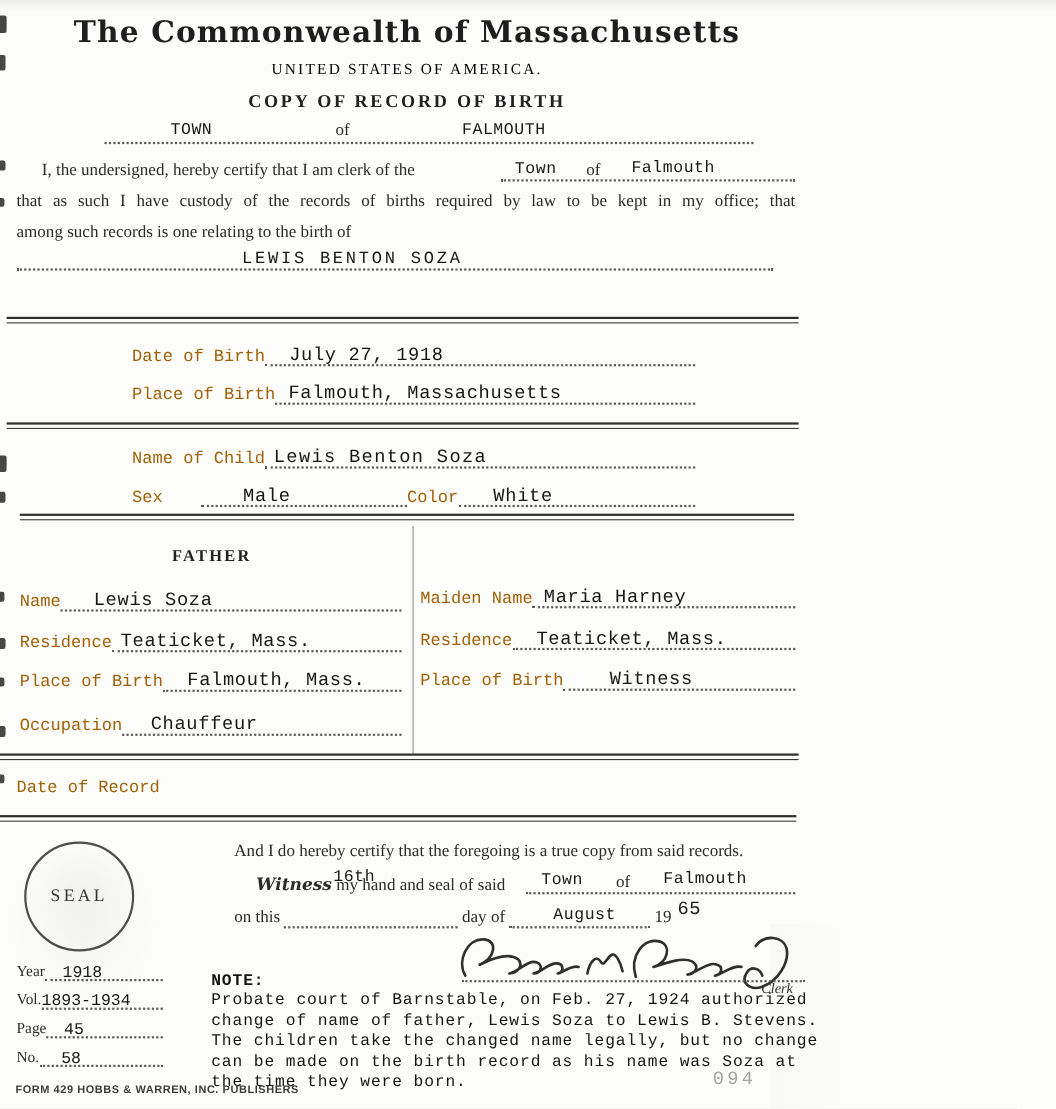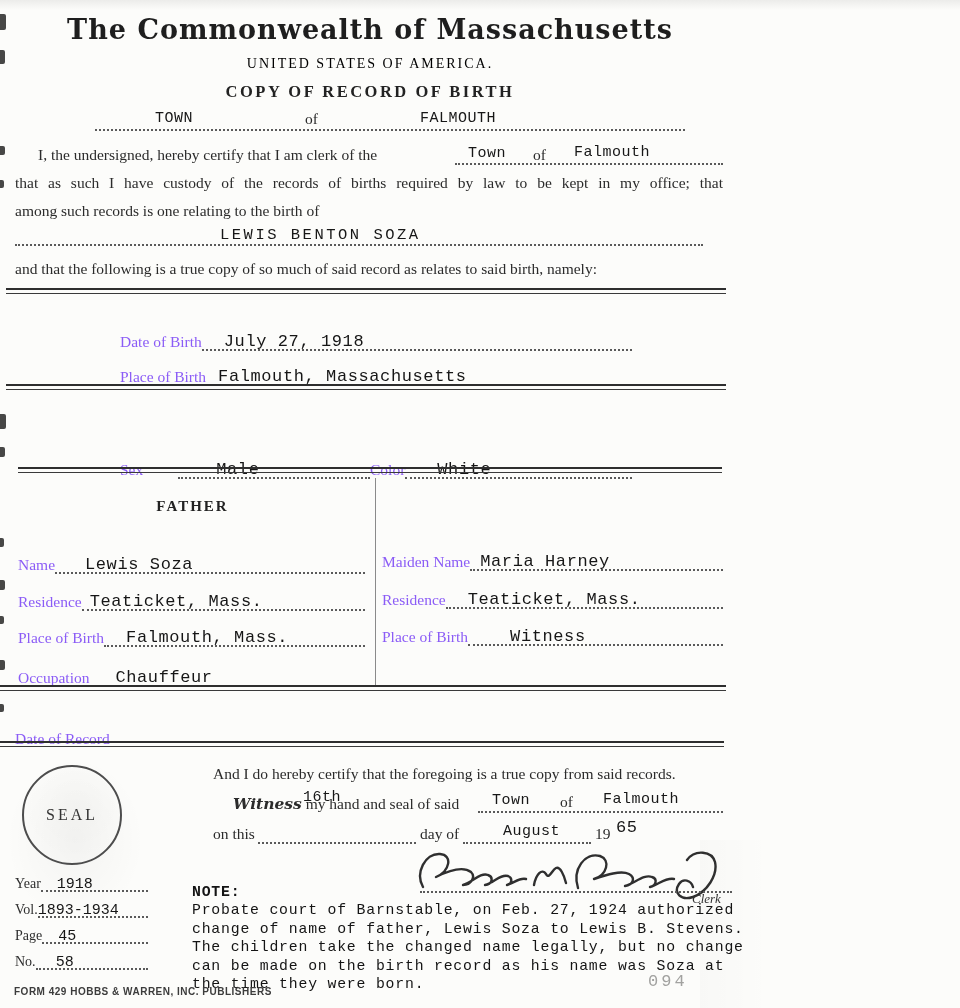--- a/index.html
+++ b/index.html
@@ -18,21 +18,21 @@
   .subtitle{font-size:14px;letter-spacing:2px;color:#000000;}
   .heading{font-weight:bold;font-size:16.5px;letter-spacing:2.5px;color:#222;}
 
   .ptext{font-size:15.5px;color:#2b2b2b;}
   .typed{font-family:"Liberation Mono","DejaVu Sans Mono",monospace;font-size:15px;letter-spacing:.5px;color:#171717;}
 
   .dotline{border-bottom:2px dotted #5a5a5a;height:1px;}
   .dbl-rule{height:3px;border-top:2px solid #2e2e2e;border-bottom:1px solid #3a3a3a;}
 
   .field{position:absolute;display:flex;align-items:flex-end;}
-  .flabel{font-family:Liberation Serif, serif;font-size:15.5px;color:#8b5cf6;white-space:nowrap;margin-top:23px;}
+  .flabel{font-family:Liberation Mono, monospace;font-size:15.5px;color:#a16207;white-space:nowrap;}
   .fline{flex:1;border-bottom:2px dotted #5a5a5a;display:flex;align-items:flex-end;height:21px;}
   .fvalue{font-family:"Liberation Mono","DejaVu Sans Mono",monospace;font-size:17px;letter-spacing:.6px;color:#161616;transform:translateY(2px);white-space:nowrap;}
 
   .colhead{font-weight:bold;font-size:15px;letter-spacing:2px;color:#222;}
   .vdivider{border-left:1px solid #8a8a8a;width:0;}
 
   .blackletter{font-family:"DejaVu Serif",serif;font-weight:bold;font-style:italic;}
 
   .seal-circle{
     width:96px;height:96px;border:2px solid #4d4d4d;border-radius:50%;
@@ -91,39 +91,44 @@
   <span class="abs ptext" style="left:533px;top:146px;">of</span>
   <span class="abs typed" style="left:574px;top:144px;">Falmouth</span>
 
   <div class="abs ptext" style="left:15px;top:174px;width:708px;text-align:justify;text-align-last:justify;">that as such I have custody of the records of births required by law to be kept in my office; that</div>
   <div class="abs ptext nowrap" style="left:15px;top:202px;">among such records is one relating to the birth of</div>
 
   <div class="abs" style="left:15px;top:226px;width:688px;height:18px;border-bottom:2px dotted #5a5a5a;">
     <span class="abs typed" style="left:205px;top:0;letter-spacing:2.5px;font-size:15.5px;">LEWIS BENTON SOZA</span>
   </div>
 
-  <div class="abs ptext nowrap" style="left:15px;top:260px;">and that the following is a true copy of so much of said record as relates to said birth, namely:</div>
 
   <div class="abs dbl-rule" style="left:6px;top:288px;width:720px;"></div>
 
   <div class="field" style="left:120px;top:310px;width:512px;">
     <span class="flabel">Date of Birth</span>
     <span class="fline">
       <span class="fvalue" style="margin-left:22px;">July 27, 1918</span>
     </span>
   </div>
   <div class="field" style="left:120px;top:345px;width:512px;">
     <span class="flabel">Place of Birth</span>
     <span class="fline">
       <span class="fvalue" style="margin-left:12px;">Falmouth, Massachusetts</span>
     </span>
   </div>
 
   <div class="abs dbl-rule" style="left:6px;top:384px;width:720px;"></div>
 
+  <div class="field" style="left:120px;top:403px;width:512px;">
+    <span class="flabel">Name of Child</span>
+    <span class="fline">
+      <span class="fvalue" style="margin-left:8px;letter-spacing:1.2px;">Lewis Benton Soza</span>
+    </span>
+  </div>
   <div class="field" style="left:120px;top:438px;width:250px;gap:35px;">
     <span class="flabel">Sex</span>
     <span class="fline">
       <span class="fvalue" style="margin-left:38px;">Male</span>
     </span>
   </div>
   <div class="field" style="left:370px;top:438px;width:262px;">
     <span class="flabel">Color</span>
     <span class="fline">
       <span class="fvalue" style="margin-left:32px;">White</span>

